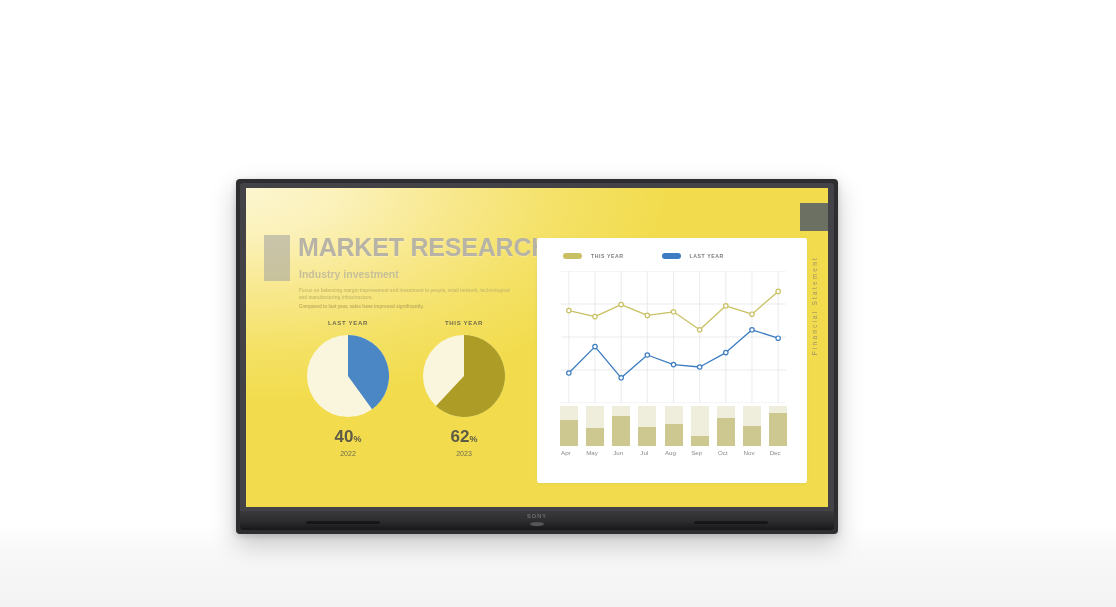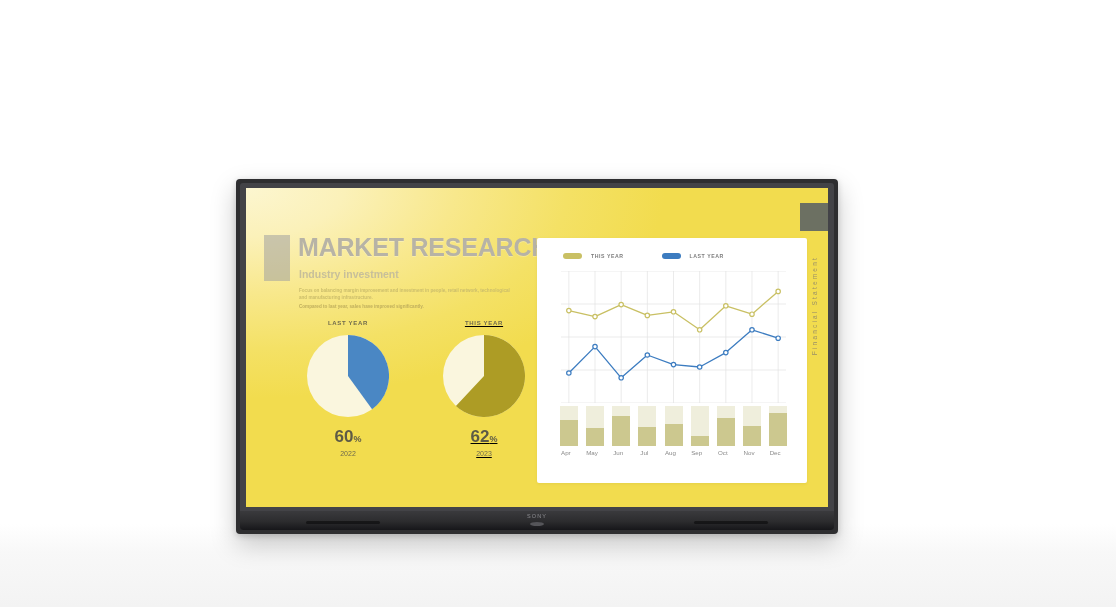--- a/index.html
+++ b/index.html
@@ -182,21 +182,21 @@
     font-size: 4.6px;
     line-height: 1.55;
     color: #bfae5c;
     font-family: "Liberation Sans", sans-serif;
     font-weight: bold;
   }
 
   
   .pie-group { position: absolute; }
   #pie-left  { left: 44px;  top: 132px; width: 116px; }
-  #pie-right { left: 180px; top: 132px; width: 116px; text-decoration: underline; }
+  #pie-right { left: 160px; top: 132px; width: 116px; }
 
   .pie-caption {
     text-align: center;
     font-size: 6px;
     font-weight: bold;
     letter-spacing: 0.7px;
     color: #6f6a4d;
     font-family: "Liberation Sans", sans-serif;
   }
   .pie-wrap {
@@ -349,21 +349,21 @@
 
         <div class="pie-group" id="pie-left">
           <div class="pie-caption">LAST YEAR</div>
           <div class="pie-wrap">
             <svg class="pie-svg" id="svg-pie-0" width="82" height="82" viewBox="0 0 82 82">
                 <circle cx="41" cy="41" r="41" fill="#FAF6DE"></circle>
                 <path d="M 41 41 L 41 0 A 41 41 0 0 1 65.0991953439914 74.16969676937285 Z" fill="#4A87C4"></path>
               </svg>
           </div>
           <div class="pie-value">
-            <span>60</span><span class="pct">%</span>
+            <span>40</span><span class="pct">%</span>
           </div>
           <div class="pie-year">2022</div>
         </div>
 
         <div class="pie-group" id="pie-right">
           <div class="pie-caption">THIS YEAR</div>
           <div class="pie-wrap">
             <svg class="pie-svg" id="svg-pie-1" width="82" height="82" viewBox="0 0 82 82">
                 <circle cx="41" cy="41" r="41" fill="#FAF6DE"></circle>
                 <path d="M 41 41 L 41 0 A 41 41 0 1 1 12.933568656923761 70.88771372427787 Z" fill="#AD9C25"></path>

